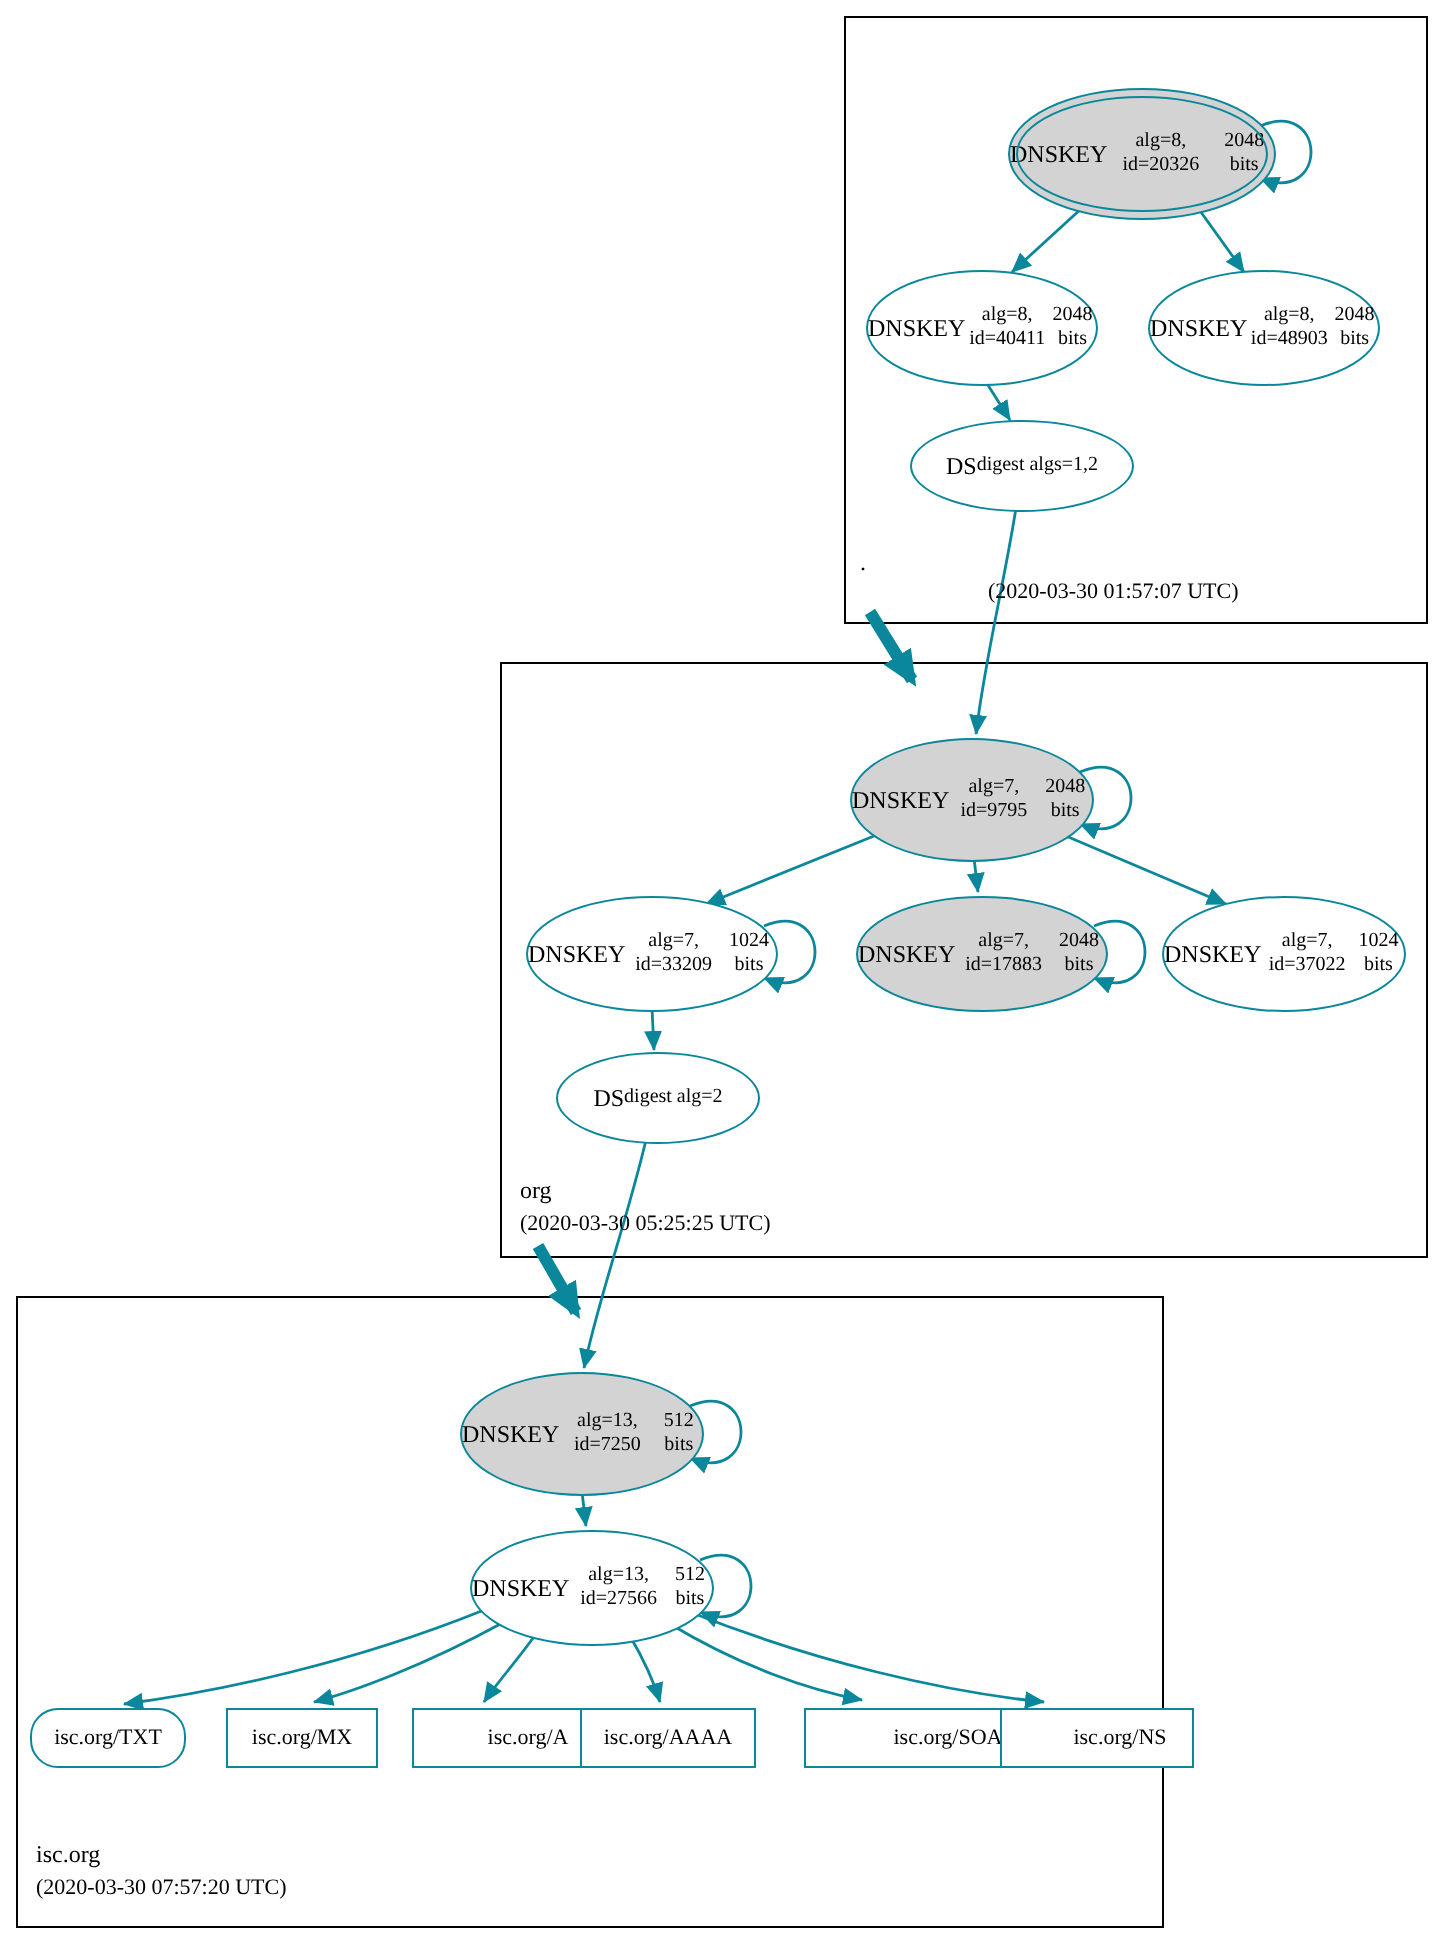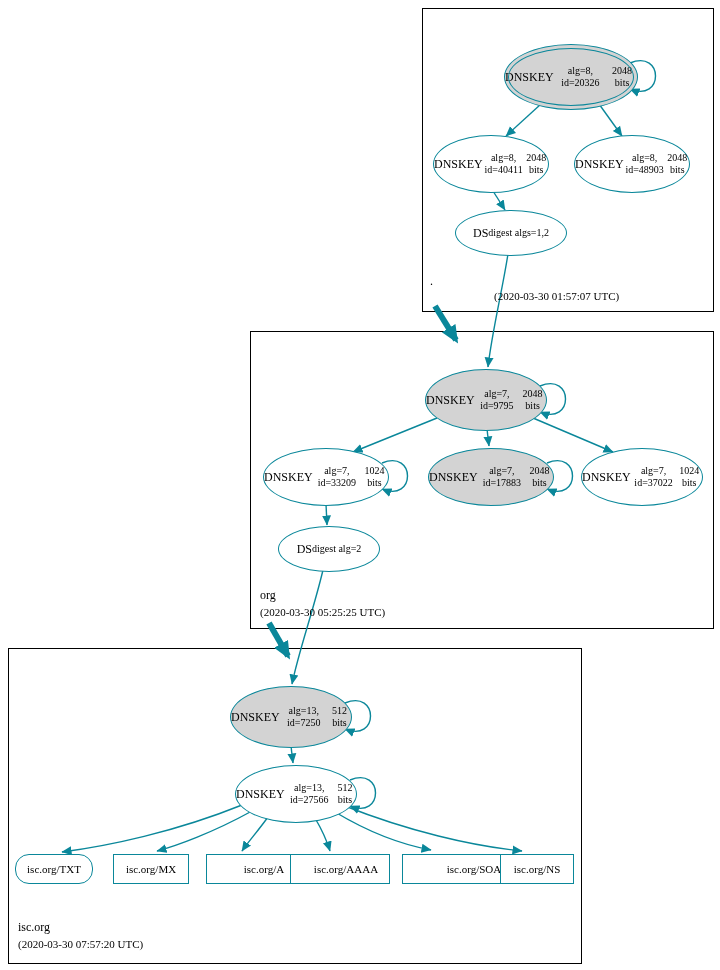--- a/index.html
+++ b/index.html
@@ -157,20 +157,20 @@
 
   <div class="ellipse" style="left:235px;top:765px;width:120px;height:56px;">
     <span class="nl t">DNSKEY</span>
     <span class="nl s">alg=13, id=27566</span>
     <span class="nl s">512 bits</span>
   </div>
 
   <div class="rrset" style="left:15px;width:76px;border-radius:14px;">isc.org/TXT</div>
   <div class="rrset" style="left:113px;width:74px;">isc.org/MX</div>
   <div class="rrset" style="left:206px;width:64px;padding-left:25px;">isc.org/A</div>
-  <div class="rrset" style="left:290px;width:86px;padding-left:12px;">isc.org/AAAA</div>
+  <div class="rrset" style="left:290px;width:86px;">isc.org/AAAA</div>
   <div class="rrset" style="left:402px;width:80px;padding-left:31px;">isc.org/SOA</div>
-  <div class="rrset" style="left:500px;width:72px;">isc.org/NS</div>
+  <div class="rrset" style="left:500px;width:72px;padding-left:23px;">isc.org/NS</div>
 
   <div class="zlabel" style="left:18px;top:920px;">isc.org</div>
   <div class="ztime" style="left:18px;top:938px;">(2020-03-30 07:57:20 UTC)</div>
 
 </div>
 
 </body></html>

